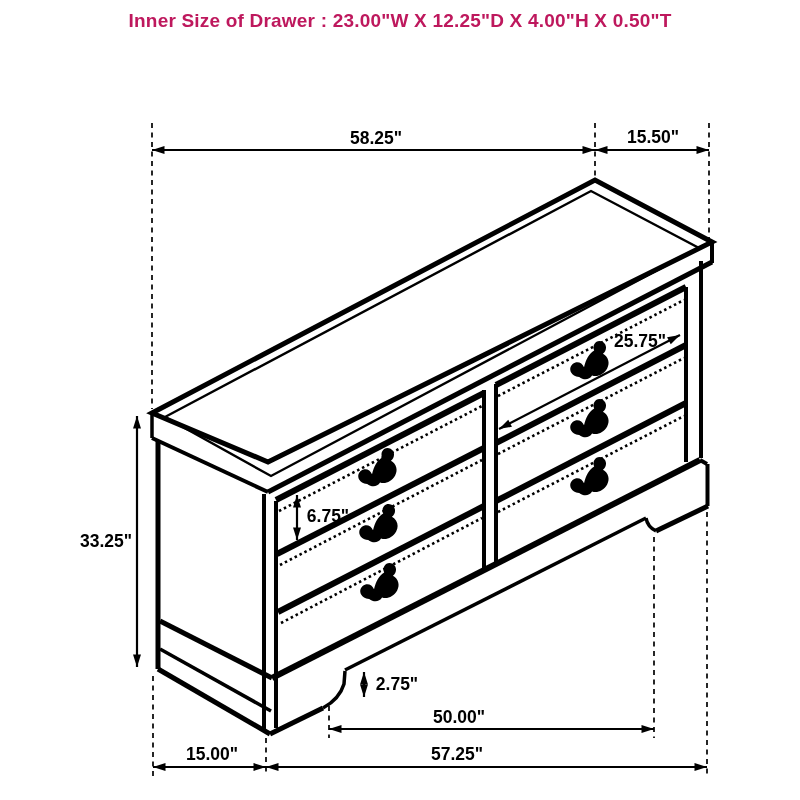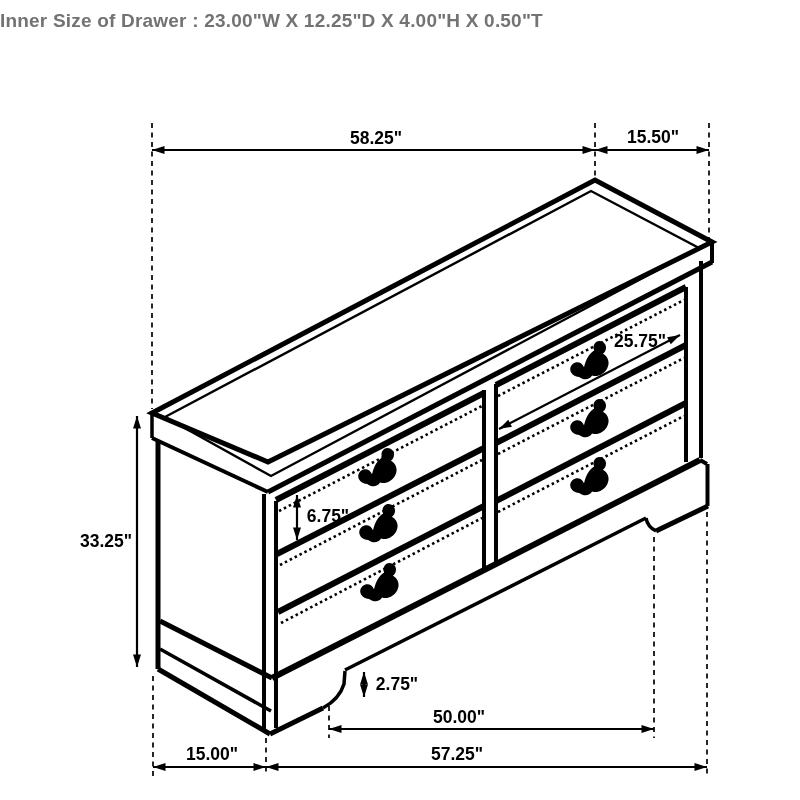--- a/index.html
+++ b/index.html
@@ -1,22 +1,22 @@
 <!DOCTYPE html>
 <html><head>
 <meta charset="utf-8">
 <style>
   html,body{margin:0;padding:0;background:#ffffff;}
   .stage{
     position:relative;width:800px;height:800px;background:#ffffff;overflow:hidden;
     font-family:"Liberation Sans",sans-serif;
   }
   .title{
-    position:absolute;top:10px;left:0;width:100%;text-align:left;
-    font-size:19px;font-weight:bold;color:#737373;letter-spacing:0.2px;
+    position:absolute;top:10px;left:0;width:100%;text-align:center;
+    font-size:19px;font-weight:bold;color:#be185d;letter-spacing:0.2px;
   }
   svg{position:absolute;top:0;left:0;}
   .outline{fill:#ffffff;stroke:#000;stroke-width:5;}
   .inner{fill:none;stroke:#000;stroke-width:2.4;}
   .l5{stroke:#000;stroke-width:5;fill:none;}
   .l6{stroke:#000;stroke-width:6;fill:none;}
   .l4{stroke:#000;stroke-width:4;fill:none;}
   .l35{stroke:#000;stroke-width:3.5;fill:none;}
   .bead{stroke:#000;stroke-width:2.6;fill:none;stroke-dasharray:2.5 3;}
   .dim{stroke:#000;stroke-width:2.2;fill:none;}

